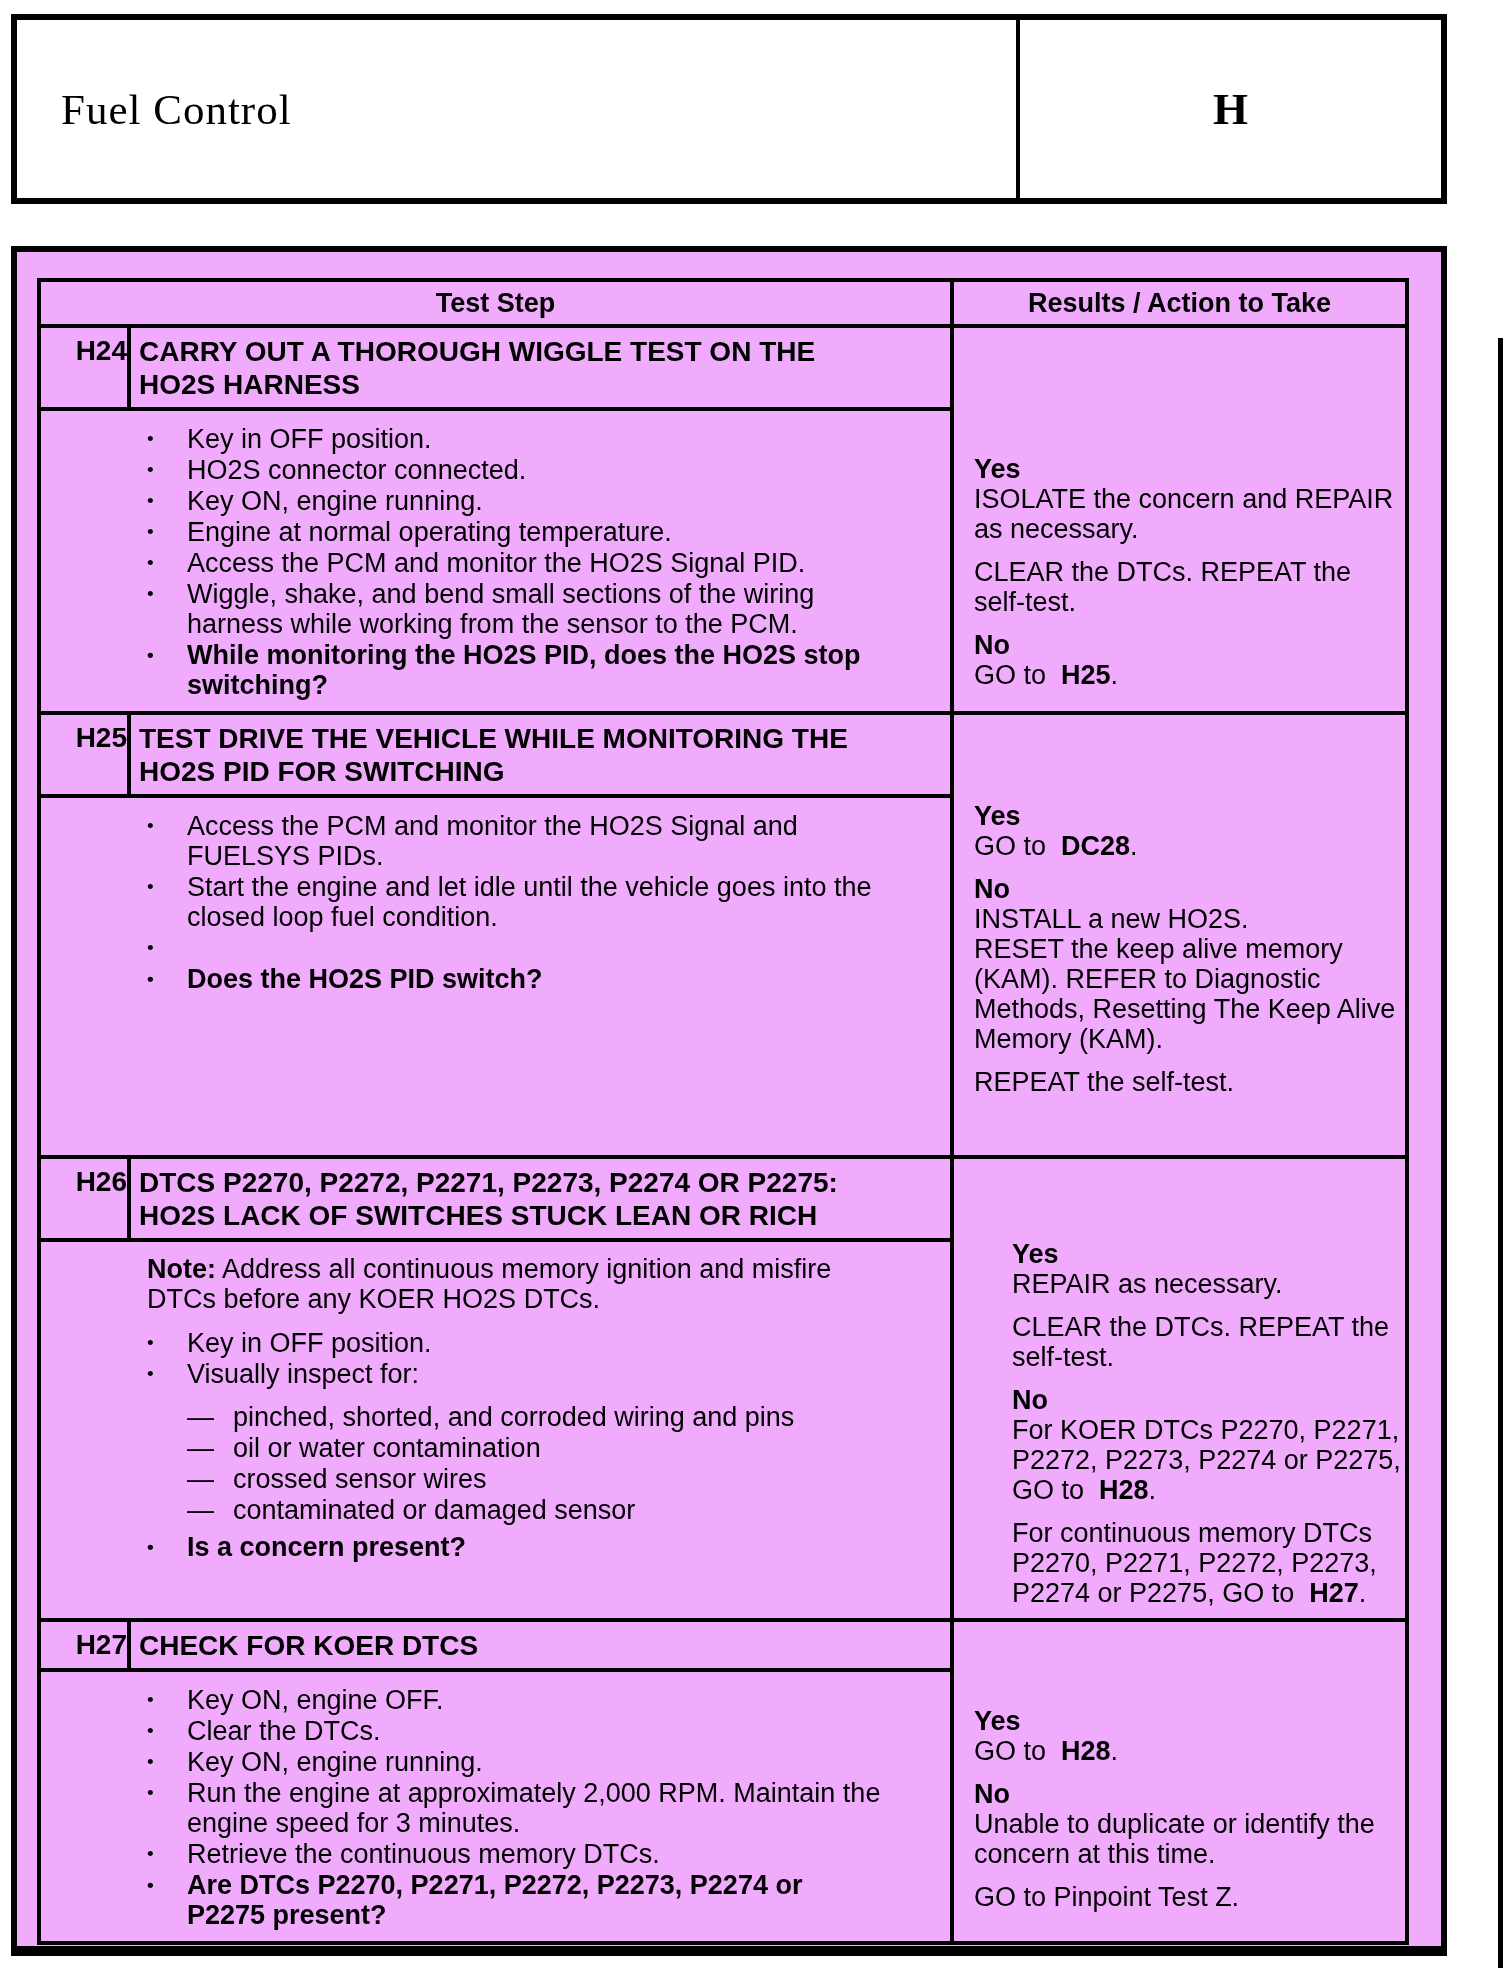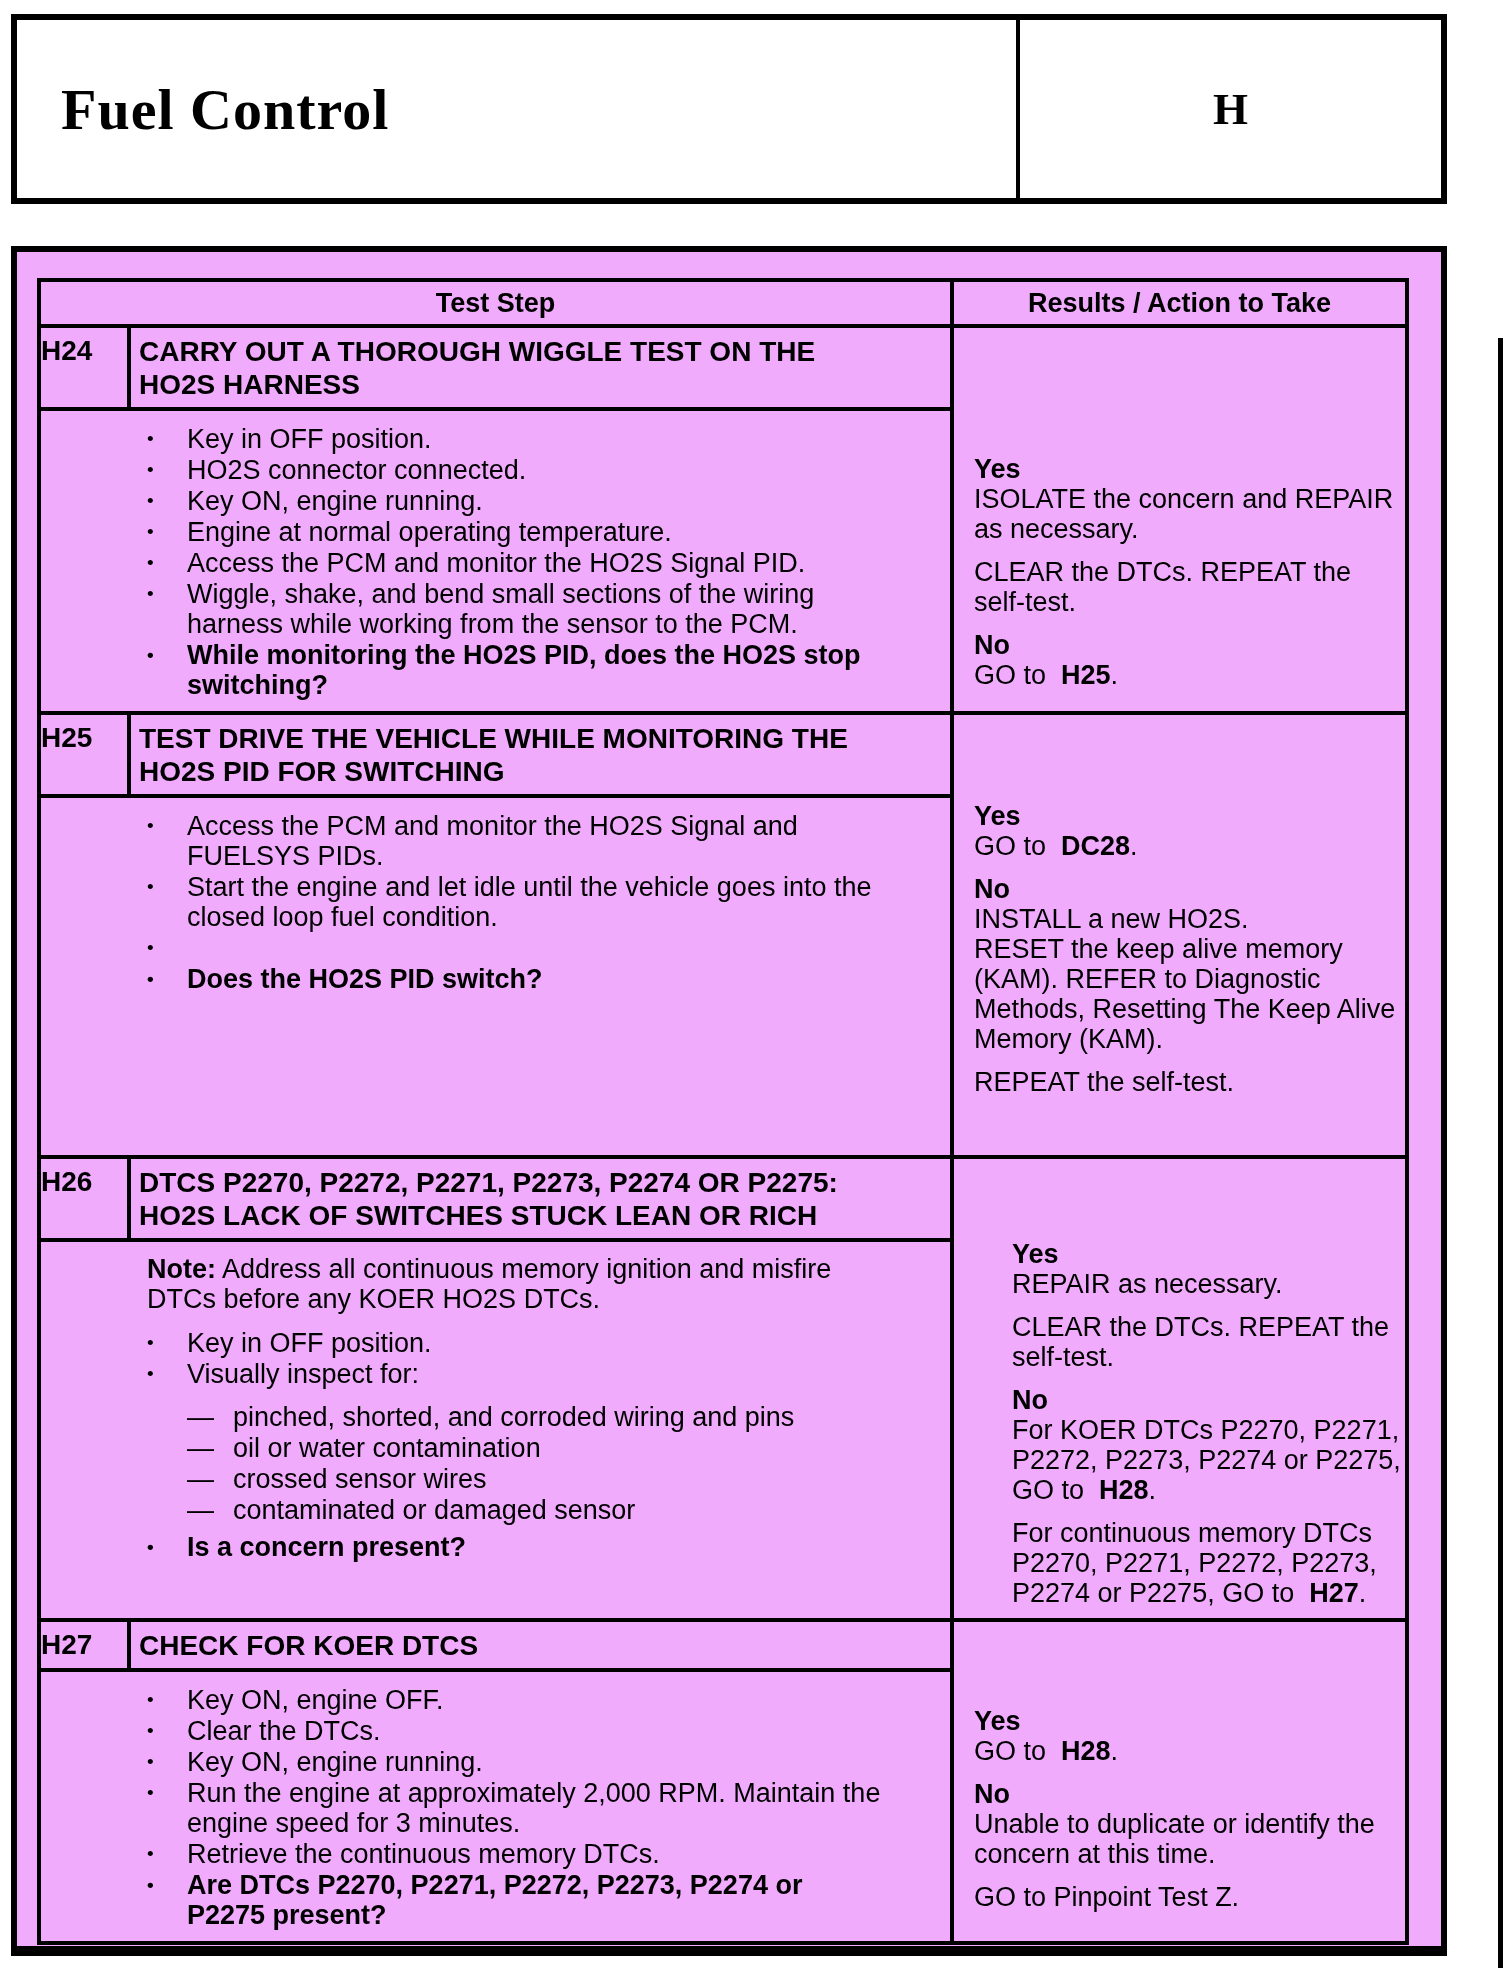--- a/index.html
+++ b/index.html
@@ -7,41 +7,41 @@
     width:1504px;height:1968px;position:relative;background:#fff;color:#000;
     font-family:"Liberation Sans","DejaVu Sans",sans-serif;
   }
   
   .header-box{
     position:absolute;left:11px;top:14px;width:1436px;height:190px;
     border:6px solid #000;box-sizing:border-box;display:flex;background:#fff;
   }
   .hb-left{width:1003px;border-right:4px solid #000;box-sizing:border-box;
     display:flex;align-items:center;padding-left:44px;}
-  .hb-title{font-family:"Liberation Serif","DejaVu Serif",serif;font-weight:700;
-    font-size:58px;letter-spacing:1px;}
+  .hb-title{font-family:"Liberation Serif","DejaVu Serif",serif;font-weight:400;
+    font-size:43px;letter-spacing:1px;}
   .hb-right{flex:1;display:flex;align-items:center;justify-content:center;}
   .hb-letter{font-family:"Liberation Serif","DejaVu Serif",serif;font-weight:700;font-size:45px;}
   
   .outer-box{
     position:absolute;left:11px;top:246px;width:1436px;height:1710px;
     border:6px solid #000;border-bottom-width:10px;box-sizing:border-box;background:#f0abfc;
   }
   
   .ptable{margin:26px 0 0 20px;width:1372px;border:4px solid #000;box-sizing:border-box;}
   .thead{display:flex;border-bottom:4px solid #000;height:46px;font-weight:700;font-size:27px;box-sizing:border-box;}
   .th-left{width:913px;border-right:4px solid #000;box-sizing:border-box;
     display:flex;align-items:center;justify-content:center;}
   .th-right{flex:1;display:flex;align-items:center;justify-content:center;}
   .trow{display:flex;box-sizing:border-box;}
   #rows .trow + .trow{border-top:4px solid #000;}
   .tleft{width:913px;border-right:4px solid #000;box-sizing:border-box;display:flex;flex-direction:column;}
   .tband{display:flex;border-bottom:4px solid #000;box-sizing:border-box;min-height:70px;}
   .row-H27 .tband{min-height:50px;}
-  .stepnum{width:90px;border-right:4px solid #000;box-sizing:border-box;text-align:left;
+  .stepnum{width:90px;border-right:4px solid #000;box-sizing:border-box;text-align:right;
     font-weight:700;font-size:28px;padding-top:7px;}
   .steptitle{flex:1;padding:7px 12px 6px 8px;font-weight:700;font-size:28px;line-height:33px;}
   .tline{display:block;}
   .tbodyL{flex:1;padding:12px 24px 10px 106px;font-size:27px;line-height:30px;}
   .bullet{display:flex;margin:1px 0;}
   .bullet.b{font-weight:700;}
   .bmark{width:40px;font-size:19px;line-height:30px;}
   .btext{flex:1;max-width:700px;}
   .dashes{margin:13px 0 7px 40px;}
   .dash{display:flex;margin:1px 0;}

